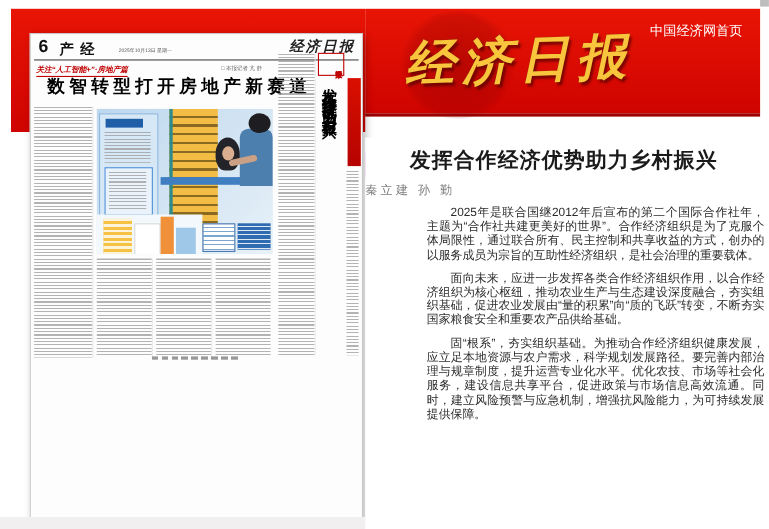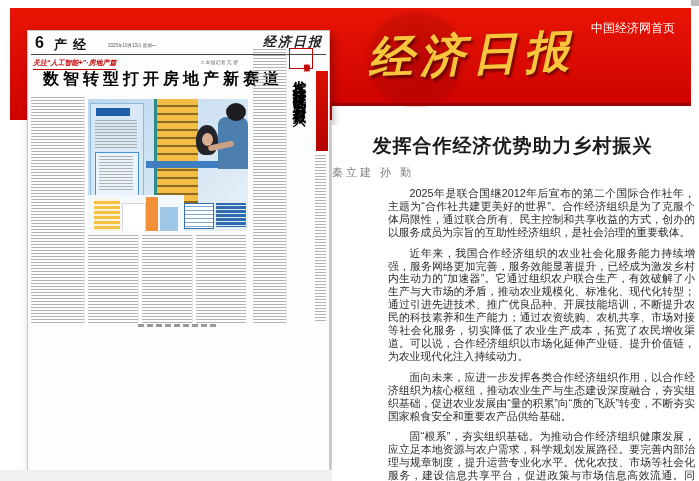--- a/index.html
+++ b/index.html
@@ -168,19 +168,18 @@
 
   </div>
 
   <div class="footstrip"></div>
 
   <div class="panel">
     <div class="art-title">发挥合作经济优势助力乡村振兴</div>
     <div class="art-authors">秦立建 孙 勤</div>
     <div class="art-body">
       <p>2025年是联合国继2012年后宣布的第二个国际合作社年，主题为“合作社共建更美好的世界”。合作经济组织是为了克服个体局限性，通过联合所有、民主控制和共享收益的方式，创办的以服务成员为宗旨的互助性经济组织，是社会治理的重要载体。</p>
-      <p>近年来，我国合作经济组织的农业社会化服务能力持续增强，服务网络更加完善，服务效能显著提升，已经成为激发乡村内生动力的“加速器”。它通过组织农户联合生产，有效破解了小生产与大市场的矛盾，推动农业规模化、标准化、现代化转型；通过引进先进技术、推广优良品种、开展技能培训，不断提升农民的科技素养和生产能力；通过农资统购、农机共享、市场对接等社会化服务，切实降低了农业生产成本，拓宽了农民增收渠道。可以说，合作经济组织以市场化延伸产业链、提升价值链，为农业现代化注入持续动力。</p>
       <p>面向未来，应进一步发挥各类合作经济组织作用，以合作经济组织为核心枢纽，推动农业生产与生态建设深度融合，夯实组织基础，促进农业发展由“量的积累”向“质的飞跃”转变，不断夯实国家粮食安全和重要农产品供给基础。</p>
       <p>固“根系”，夯实组织基础。为推动合作经济组织健康发展，应立足本地资源与农户需求，科学规划发展路径。要完善内部治理与规章制度，提升运营专业化水平。优化农技、市场等社会化服务，建设信息共享平台，促进政策与市场信息高效流通。同时，建立风险预警与应急机制，增强抗风险能力，为可持续发展提供保障。</p>
     </div>
   </div>
 
 </div>
 
 </body></html>

